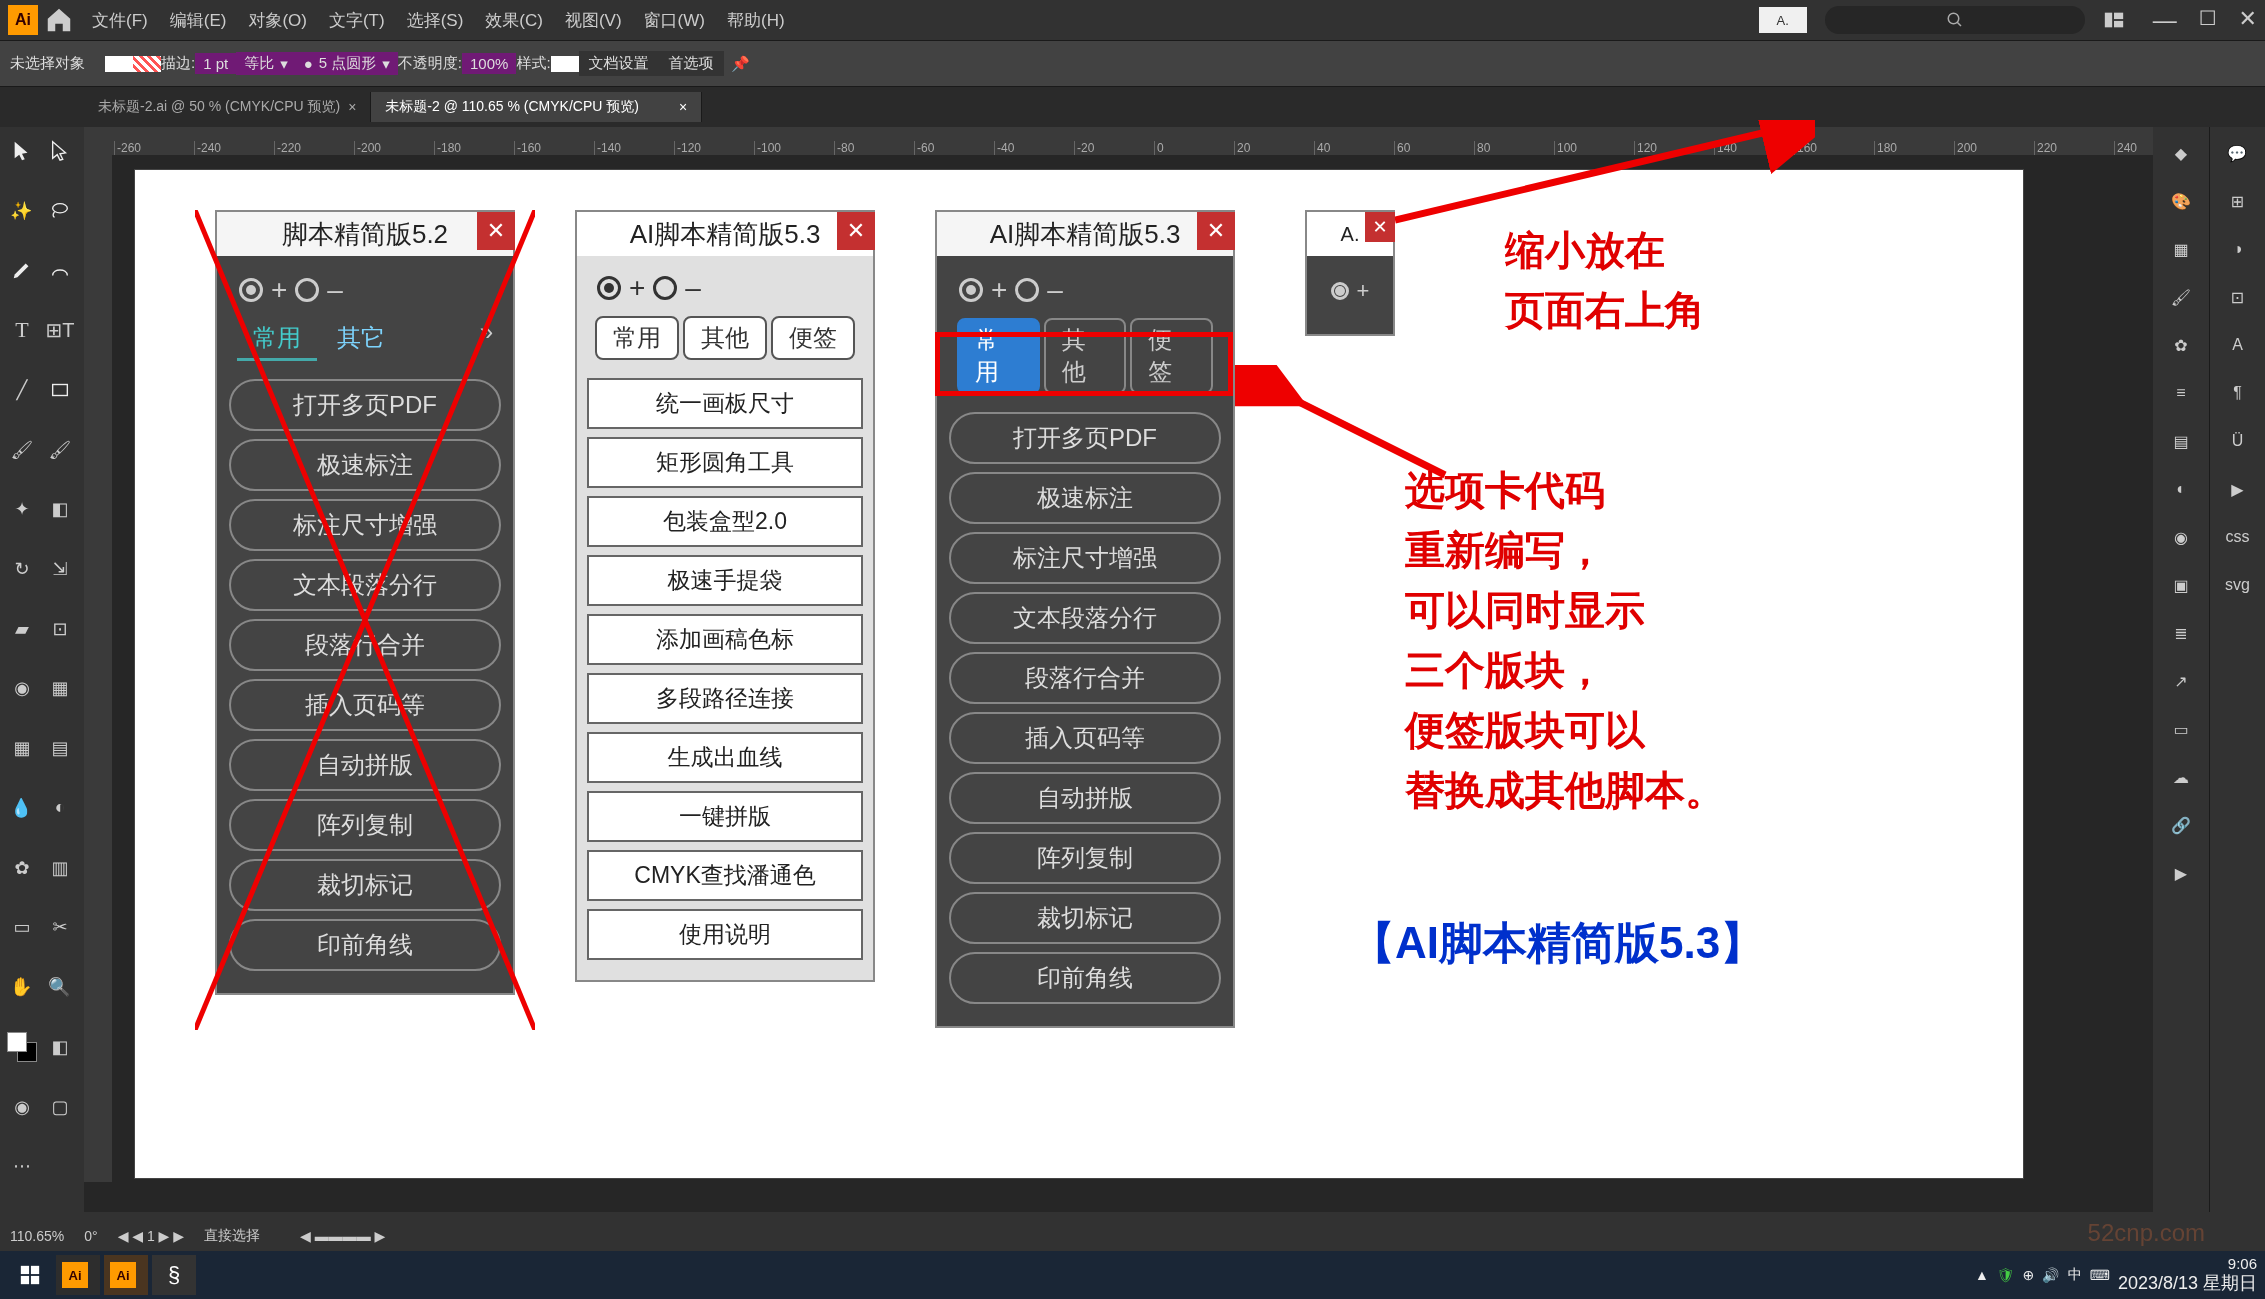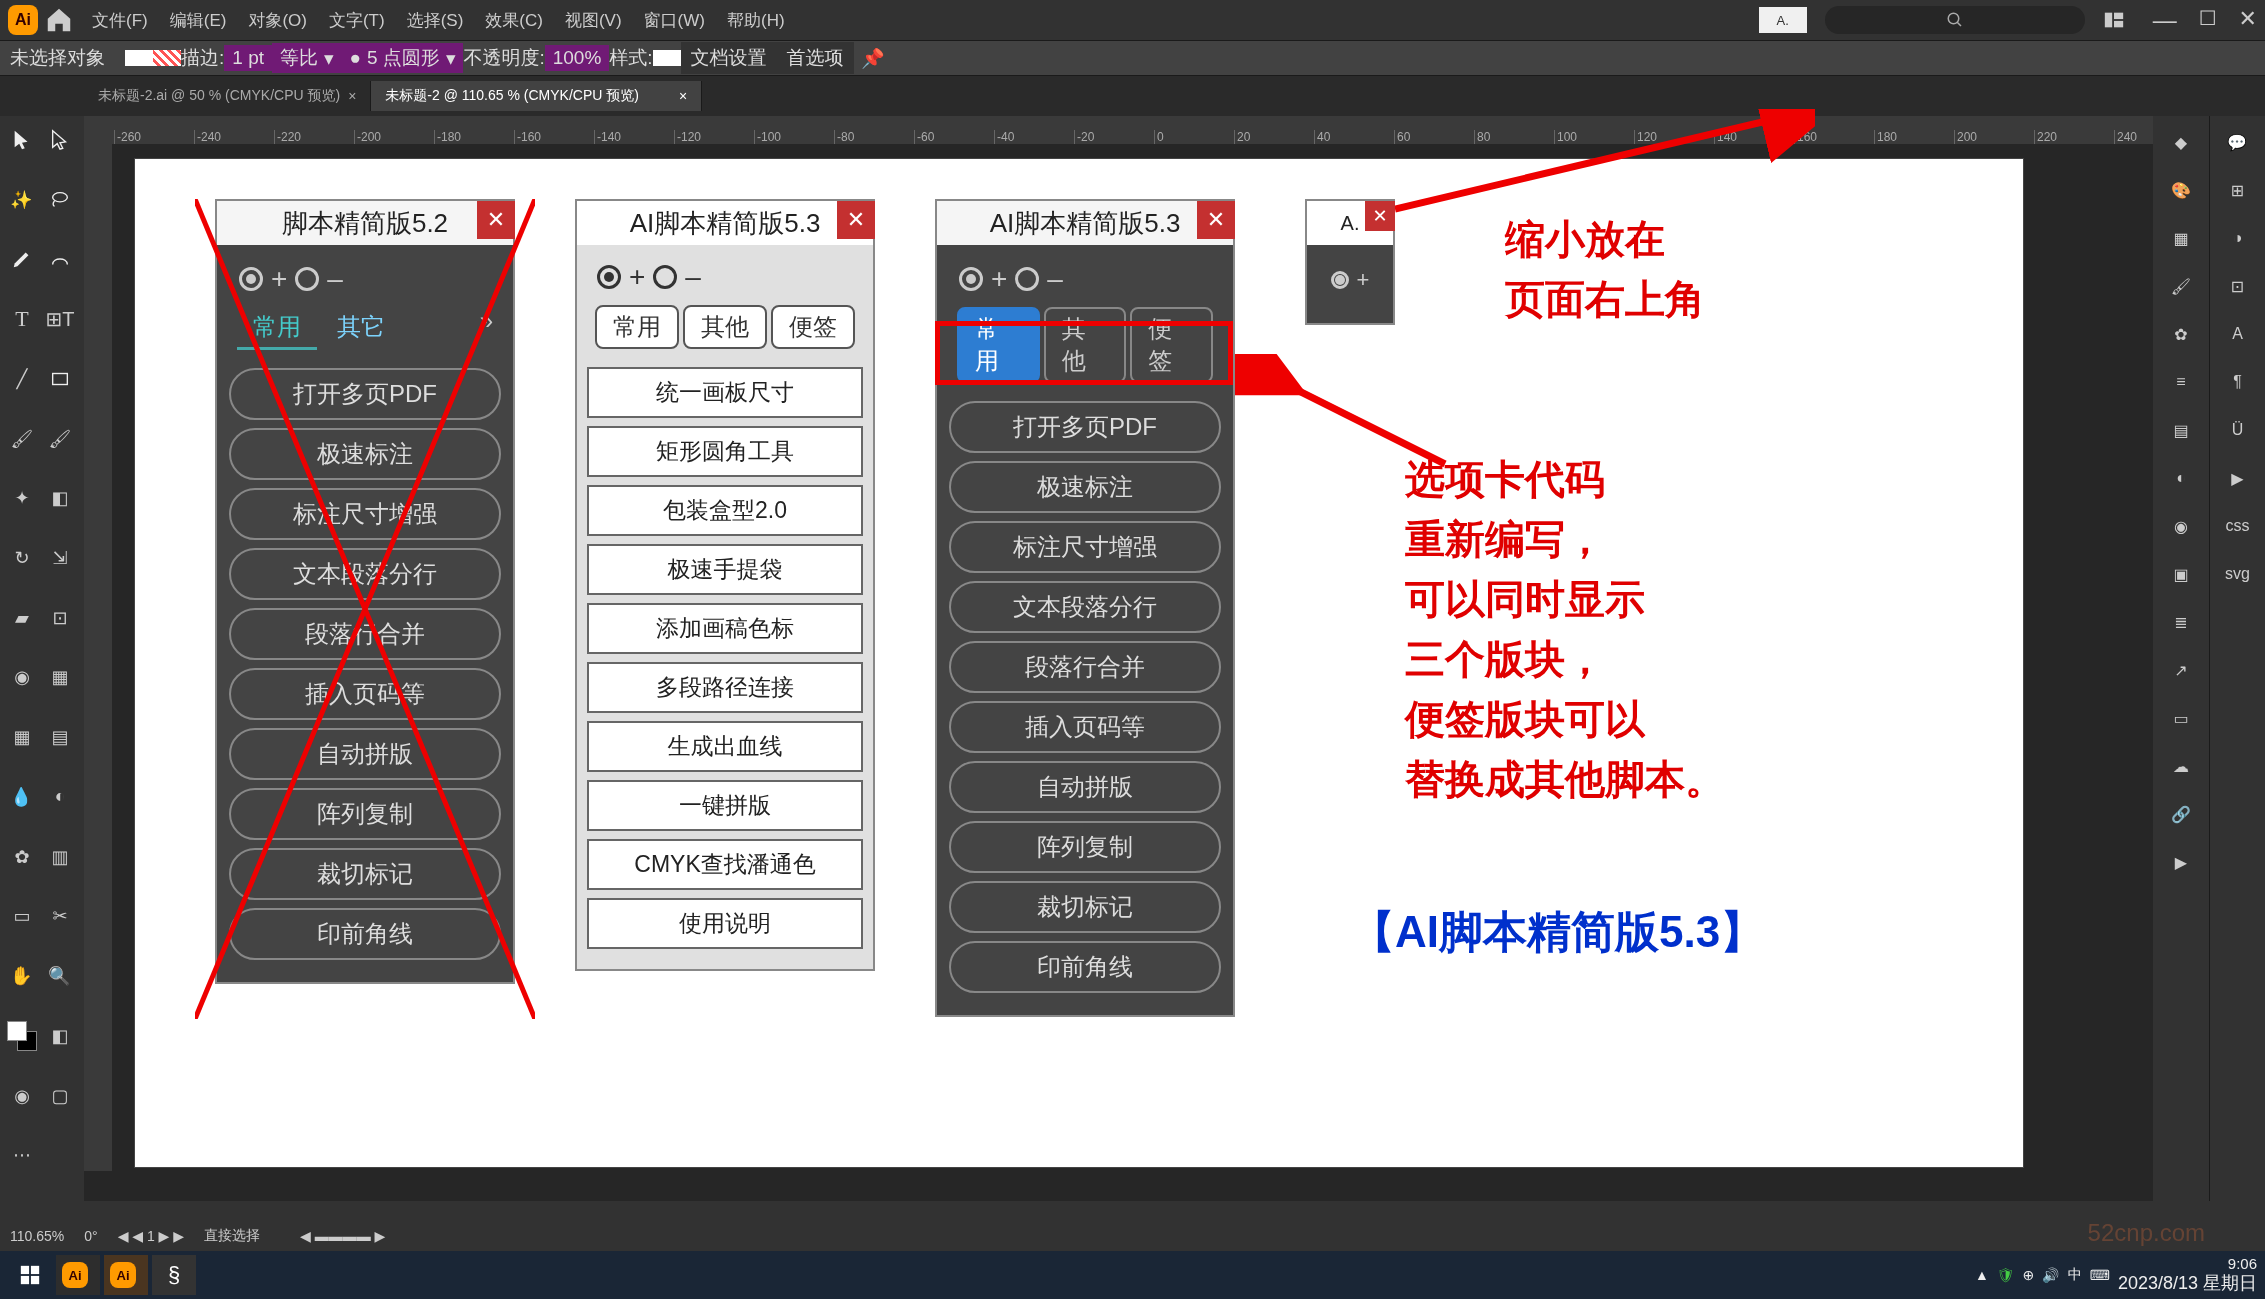--- a/index.html
+++ b/index.html
@@ -1,26 +1,26 @@
 <!DOCTYPE html>
 <html><head>
 <meta charset="utf-8">
 <style>
 *{box-sizing:border-box;margin:0;padding:0;font-family:"Microsoft YaHei",sans-serif;}
 body{background:#323232;width:2265px;height:1299px;overflow:hidden;position:relative;}
 .menubar{height:40px;background:#323232;display:flex;align-items:center;padding:0 8px;color:#ccc;font-size:17px;}
-.ai-logo{width:30px;height:30px;background:#ff9a00;color:#330000;display:flex;align-items:center;justify-content:center;font-weight:bold;font-size:16px;margin-right:6px;border-radius:8px;}
+.ai-logo{width:30px;height:30px;background:#ff9a00;color:#330000;display:flex;align-items:center;justify-content:center;font-weight:bold;font-size:16px;margin-right:6px;}
 .home-ic{width:30px;height:30px;display:flex;align-items:center;justify-content:center;margin-right:18px;}
 .menubar span.mi{margin-right:22px;cursor:pointer;}
 .mb-right{margin-left:auto;display:flex;align-items:center;gap:18px;}
 .search-box{width:260px;height:28px;background:#262626;border-radius:14px;display:flex;align-items:center;justify-content:center;color:#888;}
 .win-btns{display:flex;gap:22px;margin-left:10px;}
 .mini-panel{width:48px;height:26px;background:#f0f0f0;display:flex;align-items:center;justify-content:center;font-size:13px;color:#333;}
 
-.ctrlbar{height:36px;background:#424242;display:flex;align-items:center;padding:0 10px;color:#ddd;font-size:19px;gap:0;border-top:1px solid #1a1a1a;border-bottom:1px solid #1a1a1a;}
+.ctrlbar{height:47px;background:#424242;display:flex;align-items:center;padding:0 10px;color:#ddd;font-size:15px;gap:0;border-top:1px solid #1a1a1a;border-bottom:1px solid #1a1a1a;}
 .ctrlbar .fld{background:#701a75;padding:2px 8px;display:flex;align-items:center;gap:6px;}
 .sw{width:28px;height:16px;background:#fff;}
 .ctrlbar .btn{background:#333;padding:3px 10px;cursor:pointer;}
 
 .tabbar{height:40px;background:#2a2a2a;display:flex;align-items:center;color:#aaa;font-size:14px;padding-left:84px;}
 .tabbar .tab{padding:0 14px;height:30px;display:flex;align-items:center;cursor:pointer;border-right:1px solid #1a1a1a;}
 .tabbar .tab.active{background:#424242;color:#fff;gap:32px;}
 
 .workarea{position:relative;height:1085px;display:flex;}
 .toolbox{width:84px;background:#323232;display:flex;flex-wrap:wrap;padding:6px 4px;gap:2px;}

